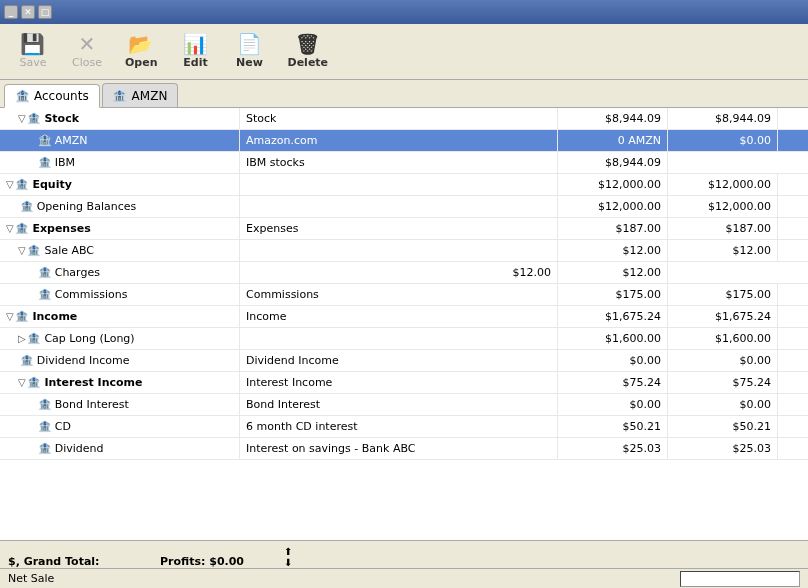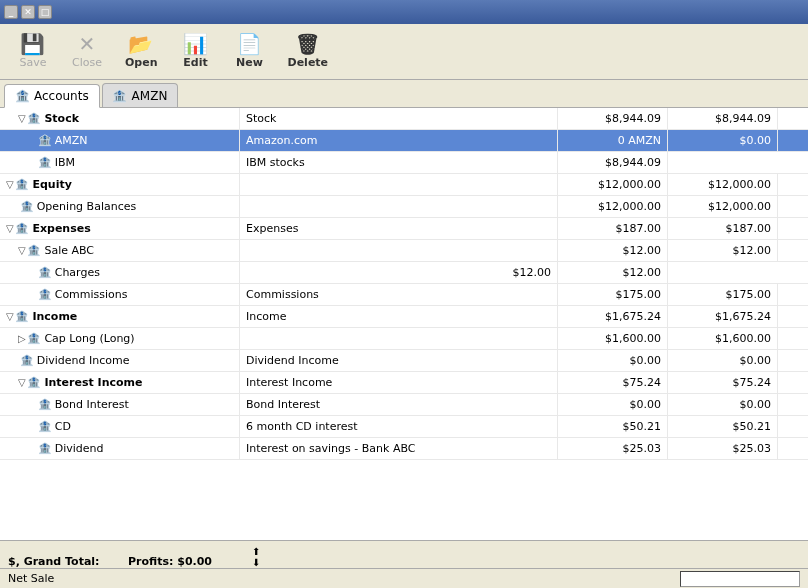--- a/index.html
+++ b/index.html
@@ -181,21 +181,21 @@
       background: #ece9d8;
       border-top: 1px solid #aaa;
       display: flex;
       align-items: flex-end;
       padding: 0 8px;
       height: 28px;
       font-size: 11px;
     }
     .footer-left { font-weight: bold; min-width: 120px; }
     .footer-mid { flex: 1; padding-left: 60px; }
-    .footer-right { font-weight: bold; padding-right: 40px; }
+    .footer-right { font-weight: bold; padding-right: 40px; margin-left: 32px; }
     .footer-scroll {
       display: flex;
       flex-direction: column;
       font-size: 10px;
       cursor: pointer;
     }
 
     
     .status-bar {
       background: #ece9d8;

